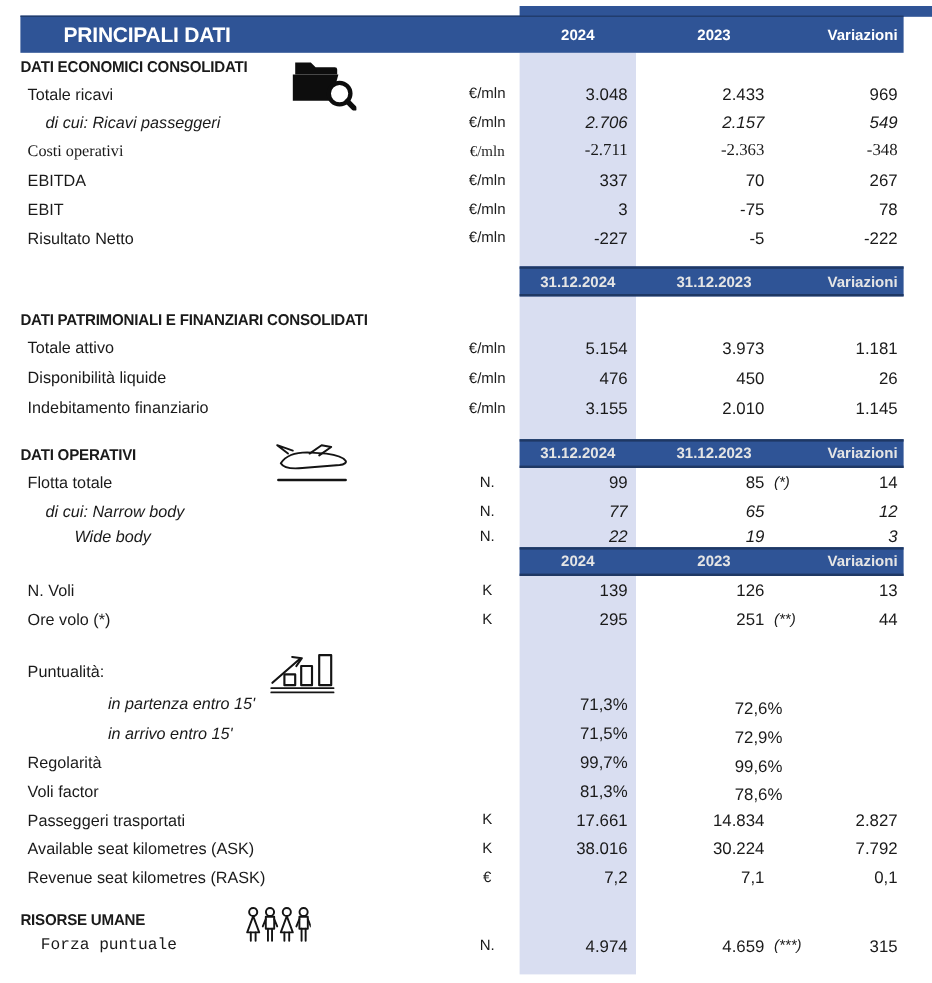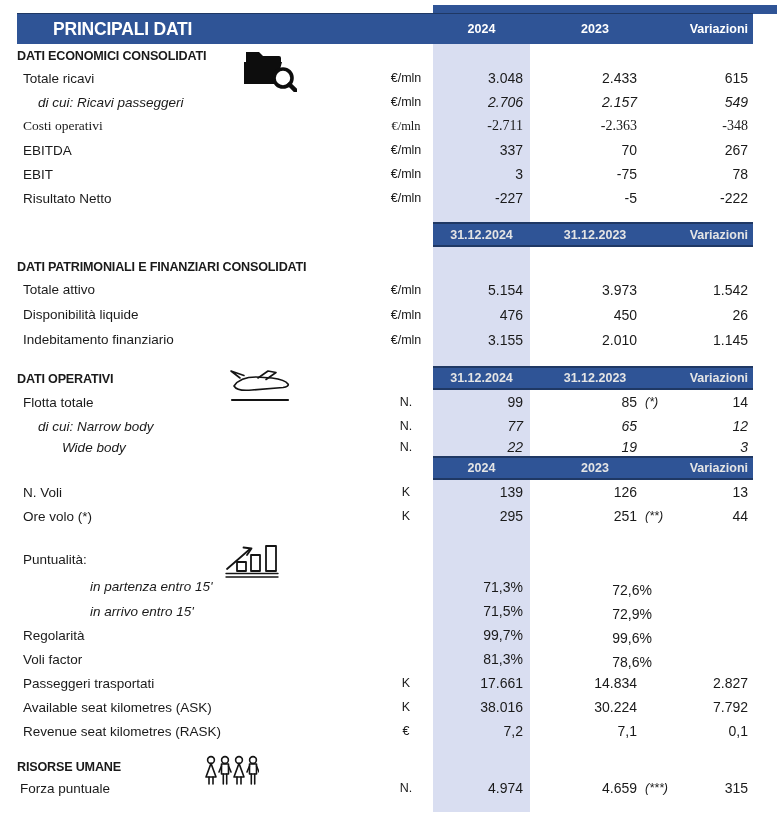--- a/index.html
+++ b/index.html
@@ -61,21 +61,21 @@
        <circle cx="40" cy="32" r="9" fill="#ffffff" stroke="#0d0d0d" stroke-width="3.6"></circle>
        <line x1="46.5" y1="38.5" x2="52.5" y2="44.5" stroke="#0d0d0d" stroke-width="4.5" stroke-linecap="round"></line>
      </svg>
         </span>
       </div>
       <div class="row" style="top: 66px; height: 24px;">
         <span class="cell lbl" style="left: 23px;">Totale ricavi</span>
         <span class="cell unit">€/mln</span>
         <span class="cell v1">3.048</span>
         <span class="cell v2">2.433</span>
-        <span class="cell v3">615</span>
+        <span class="cell v3">969</span>
       </div>
       <div class="row" style="top: 90px; height: 24px;">
         <span class="cell lbl it" style="left: 38px;">di cui: Ricavi passeggeri</span>
         <span class="cell unit">€/mln</span>
         <span class="cell v1 it">2.706</span>
         <span class="cell v2 it">2.157</span>
         <span class="cell v3 it">549</span>
       </div>
       <div class="row" style="top: 114px; height: 24px; font-family: Liberation Serif, serif;">
         <span class="cell lbl" style="left: 23px;">Costi operativi</span>
@@ -115,21 +115,21 @@
       </div>
       <div class="row" style="top: 247px; height: 8px;"></div>
       <div class="row" style="top: 255px; height: 22px;">
         <span class="cell lbl sec" style="left: 17px;">DATI PATRIMONIALI E FINANZIARI CONSOLIDATI</span>
       </div>
       <div class="row" style="top: 277px; height: 25px;">
         <span class="cell lbl" style="left: 23px;">Totale attivo</span>
         <span class="cell unit">€/mln</span>
         <span class="cell v1">5.154</span>
         <span class="cell v2">3.973</span>
-        <span class="cell v3">1.542</span>
+        <span class="cell v3">1.181</span>
       </div>
       <div class="row" style="top: 302px; height: 25px;">
         <span class="cell lbl" style="left: 23px;">Disponibilità liquide</span>
         <span class="cell unit">€/mln</span>
         <span class="cell v1">476</span>
         <span class="cell v2">450</span>
         <span class="cell v3">26</span>
       </div>
       <div class="row" style="top: 327px; height: 25px;">
         <span class="cell lbl" style="left: 23px;">Indebitamento finanziario</span>
@@ -273,21 +273,21 @@
               <path d="M34 23 V30 M38 23 V30"></path>
          <circle cx="50" cy="6" r="3.4"></circle>
               <path d="M46.5 10 h7 v10 h-7 Z"></path>
               <path d="M48.3 20 V30 M51.7 20 V30"></path>
               <path d="M46.5 12 L44 18 M53.5 12 L56 18"></path>
        </g>
      </svg>
         </span>
       </div>
       <div class="row" style="top: 776px; height: 24px;">
-        <span class="cell lbl" style="left: 20px;">Forza puntuale</span>
+        <span class="cell lbl" style="left: 34px; font-family: Liberation Mono, monospace;">Forza puntuale</span>
         <span class="cell unit">N.</span>
         <span class="cell v1">4.974</span>
         <span class="cell v2">4.659</span>
         <span class="cell mark">(***)</span>
         <span class="cell v3">315</span>
       </div>
     </div>
 </div>
 
 </body></html>

